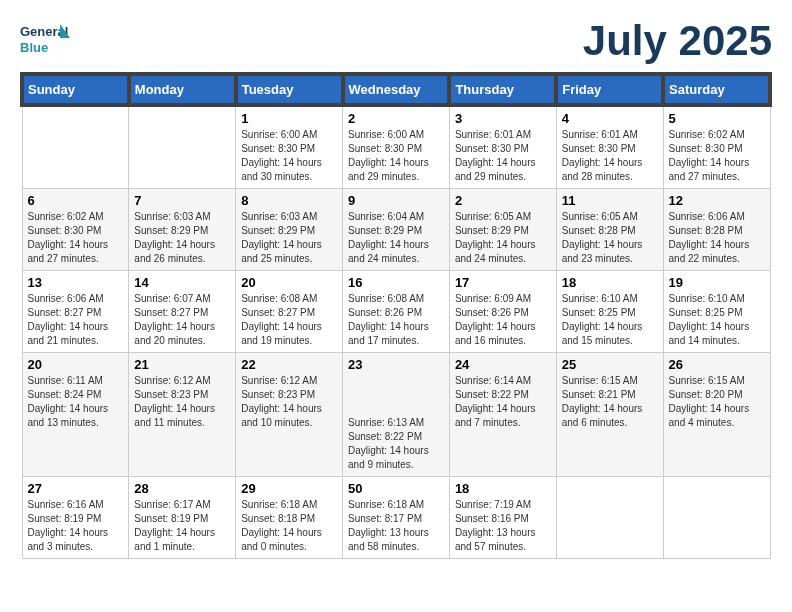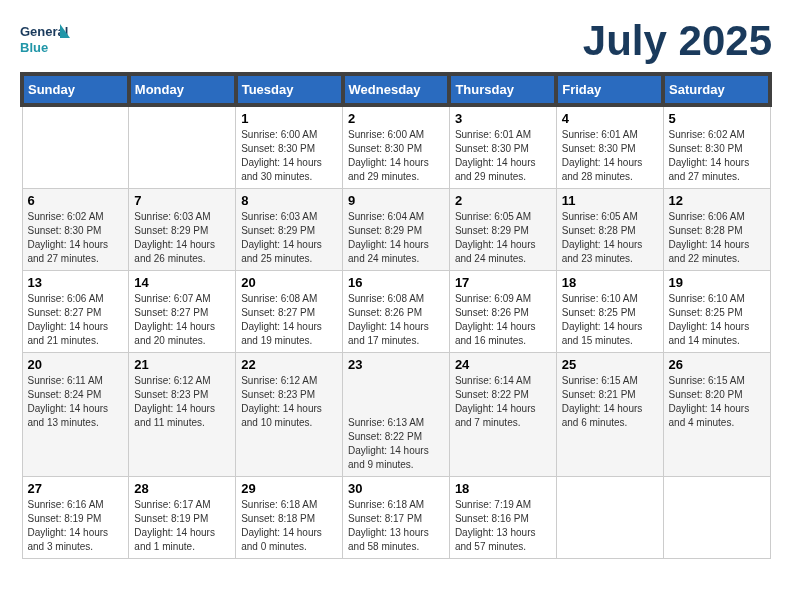--- a/index.html
+++ b/index.html
@@ -313,21 +313,21 @@
 and 1 minute.</div>
         </td>
         <td>
           <span class="day-num">29</span>
           <div class="day-info" style="white-space: pre-line;">Sunrise: 6:18 AM
 Sunset: 8:18 PM
 Daylight: 14 hours
 and 0 minutes.</div>
         </td>
         <td>
-          <span class="day-num">30</span>
+          <span class="day-num">50</span>
           <div class="day-info" style="white-space: pre-line;">Sunrise: 6:18 AM
 Sunset: 8:17 PM
 Daylight: 13 hours
 and 58 minutes.</div>
         </td>
         <td>
           <span class="day-num">18</span>
           <div class="day-info" style="white-space: pre-line;">Sunrise: 7:19 AM
 Sunset: 8:16 PM
 Daylight: 13 hours

